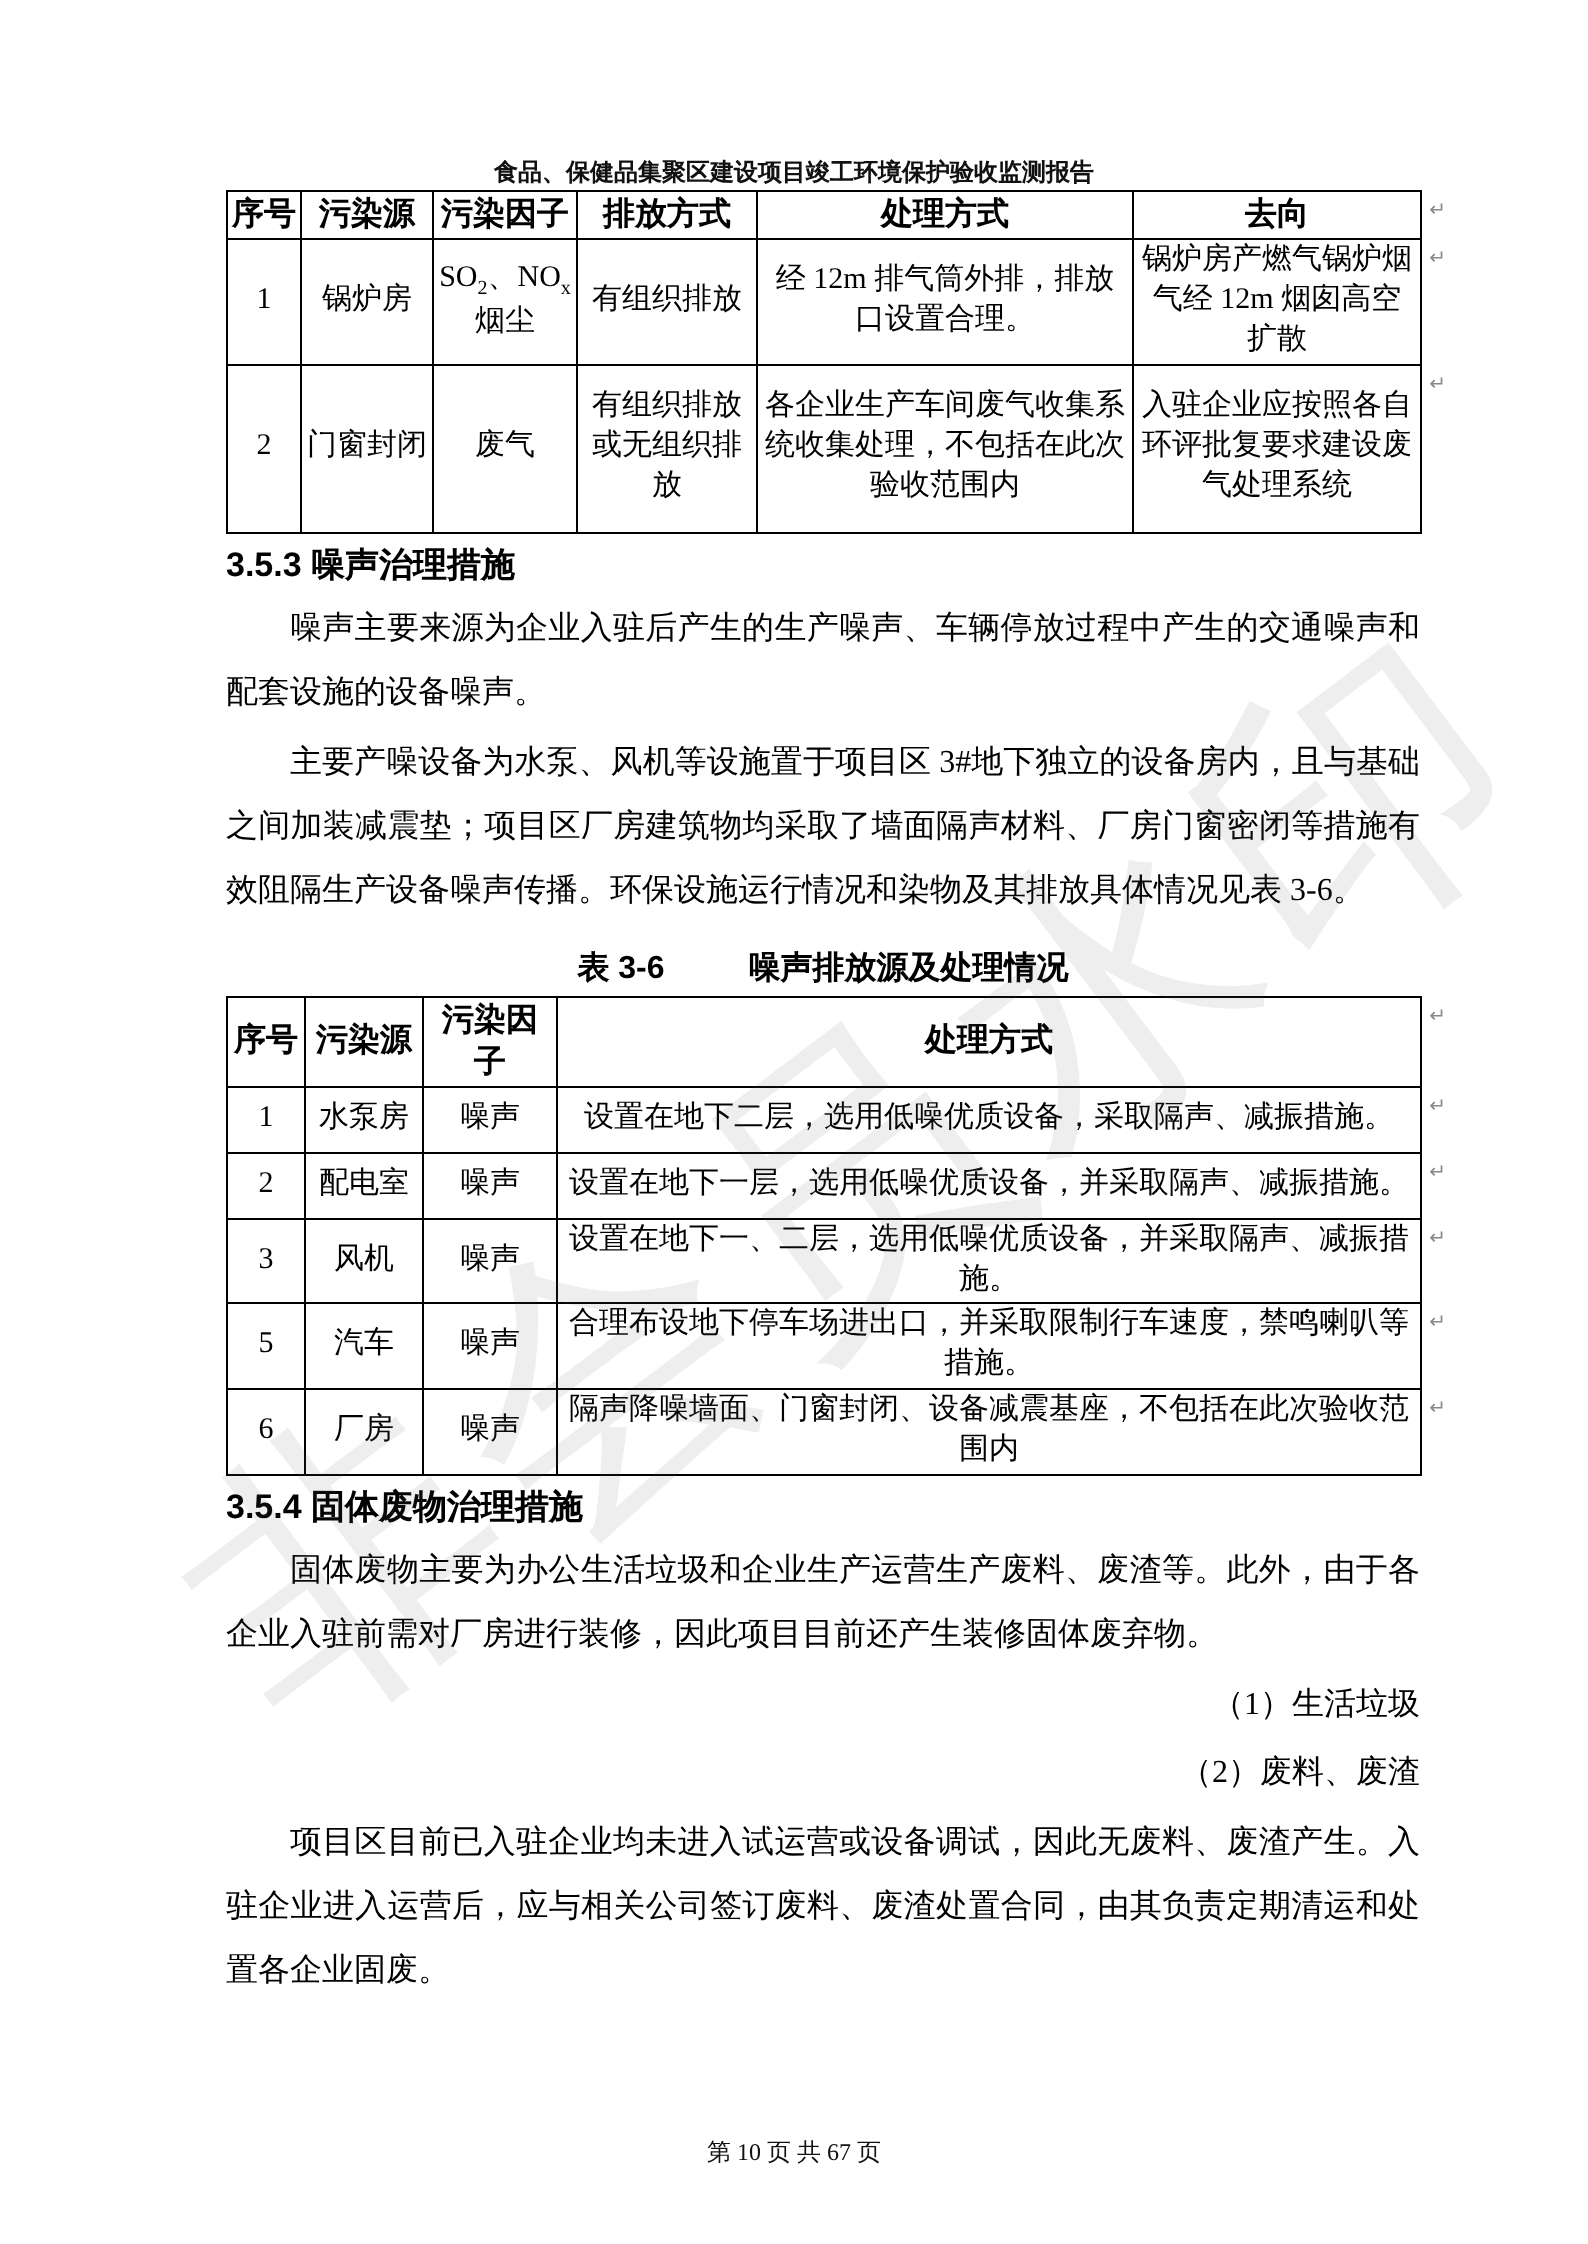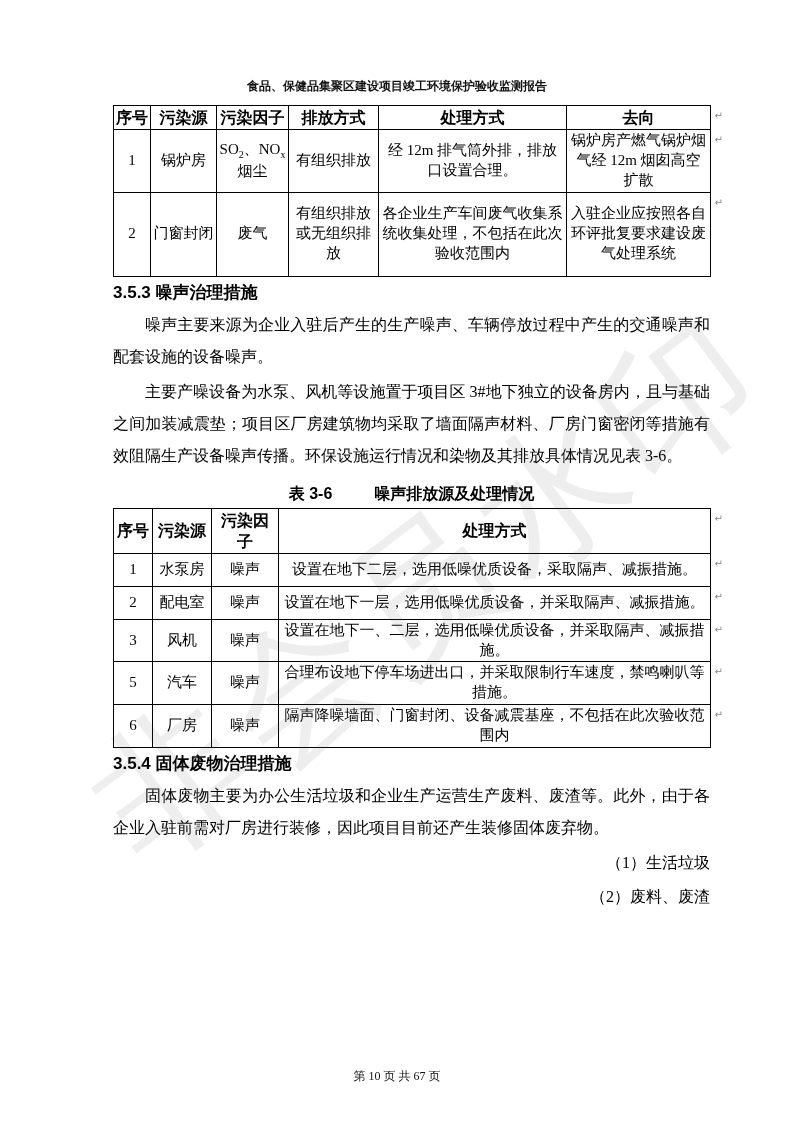--- a/index.html
+++ b/index.html
@@ -13,21 +13,21 @@
     color: #000;
     margin-top: 16px;
   }
   .doc-header {
     position: absolute; top: 62px; left: 0; width: 100%;
     text-align: center;
     font-family: "Liberation Sans", "DejaVu Sans", sans-serif;
     font-weight: bold; font-size: 12px; color:#111;
   }
   .content {
-    position: absolute; top: 89px; left: 113px; width: 597px; z-index: 1;
+    position: absolute; top: 79px; left: 113px; width: 597px; z-index: 1;
   }
   table { border-collapse: collapse; width: 597px; table-layout: fixed; }
   td, th {
     border: 1px solid #000;
     text-align: center; vertical-align: middle;
     font-size: 15px; line-height: 1.32;
     padding: 1px 2px;
     position: relative;
     overflow: visible;
   }
@@ -179,18 +179,19 @@
         <td>噪声</td>
         <td><span>隔声降噪墙面、门窗封闭、设备减震基座，不包括在此次验收范围内</span><span class="pmark">↵</span></td>
       </tr>
     </tbody>
       </table>
 
     <div class="h-sec">3.5.4 固体废物治理措施</div>
     <p class="para">固体废物主要为办公生活垃圾和企业生产运营生产废料、废渣等。此外，由于各企业入驻前需对厂房进行装修，因此项目目前还产生装修固体废弃物。</p>
     <p class="sub-item">（1）生活垃圾</p>
     <p class="sub-item">（2）废料、废渣</p>
+    <p class="para">项目区目前已入驻企业均未进入试运营或设备调试，因此无废料、废渣产生。入驻企业进入运营后，应与相关公司签订废料、废渣处置合同，由其负责定期清运和处置各企业固废。</p>
 
   </div>
 
   <div class="doc-footer">第 10 页 共 67 页</div>
 
 </div>
 
 </body></html>

